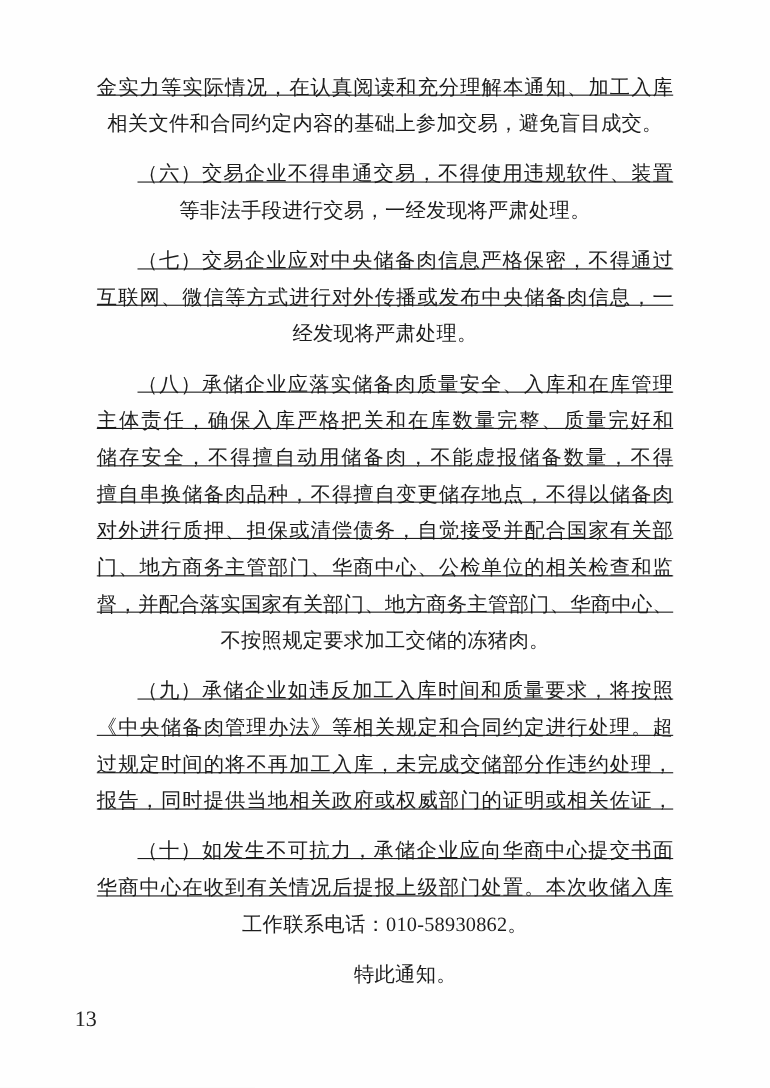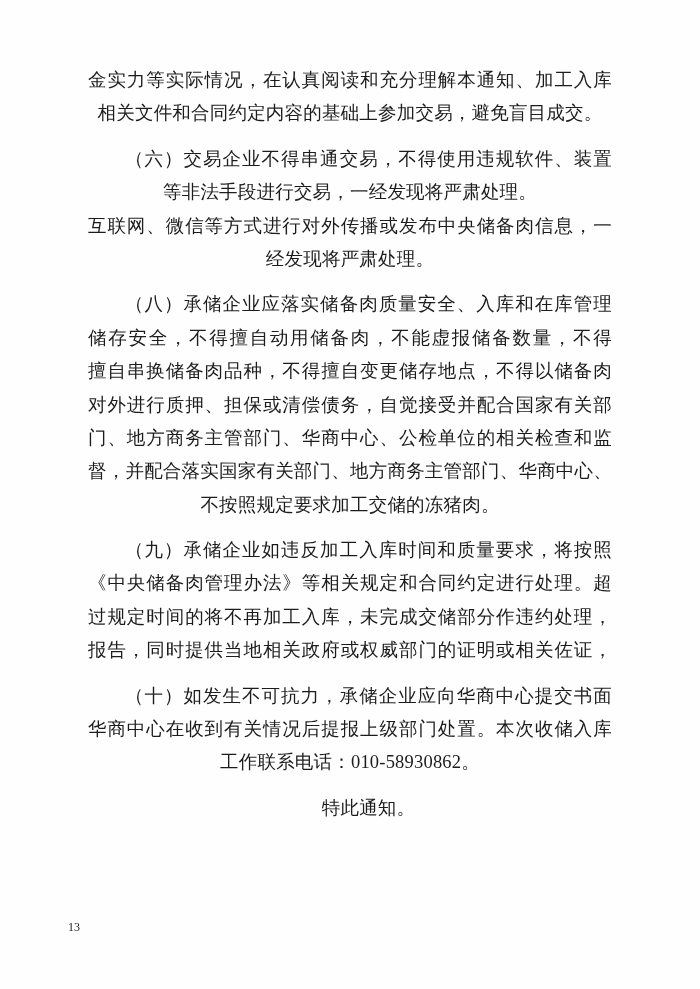--- a/index.html
+++ b/index.html
@@ -29,47 +29,50 @@
     height: 33.4px;
     white-space: normal;
     text-align: center;
     letter-spacing: 0.2px;
   }
   
   .ln.j {
     text-align: justify;
     text-align-last: justify;
     text-justify: inter-character;
+    text-decoration: underline;
   }
   
   .ln.i {
     text-indent: 37px;
     margin-top: 12px;
   }
   .pageno {
     position: absolute;
     left: 68px;
     top: 916px;
-    font-size: 12px;
+    font-size: 20px;
     line-height: 22px;
     color: #222;
   }
 </style>
 </head>
 <body>
 
 <div class="page">
   <div class="content">
     <div class="ln j">金实力等实际情况，在认真阅读和充分理解本通知、加工入库</div>
     <div class="ln">相关文件和合同约定内容的基础上参加交易，避免盲目成交。</div>
     <div class="ln j i">（六）交易企业不得串通交易，不得使用违规软件、装置</div>
     <div class="ln">等非法手段进行交易，一经发现将严肃处理。</div>
+    <div class="ln j i">（七）交易企业应对中央储备肉信息严格保密，不得通过</div>
     <div class="ln j">互联网、微信等方式进行对外传播或发布中央储备肉信息，一</div>
     <div class="ln">经发现将严肃处理。</div>
     <div class="ln j i">（八）承储企业应落实储备肉质量安全、入库和在库管理</div>
+    <div class="ln j">主体责任，确保入库严格把关和在库数量完整、质量完好和</div>
     <div class="ln j">储存安全，不得擅自动用储备肉，不能虚报储备数量，不得</div>
     <div class="ln j">擅自串换储备肉品种，不得擅自变更储存地点，不得以储备肉</div>
     <div class="ln j">对外进行质押、担保或清偿债务，自觉接受并配合国家有关部</div>
     <div class="ln j">门、地方商务主管部门、华商中心、公检单位的相关检查和监</div>
     <div class="ln j">督，并配合落实国家有关部门、地方商务主管部门、华商中心、</div>
     <div class="ln">不按照规定要求加工交储的冻猪肉。</div>
     <div class="ln j i">（九）承储企业如违反加工入库时间和质量要求，将按照</div>
     <div class="ln j">《中央储备肉管理办法》等相关规定和合同约定进行处理。超</div>
     <div class="ln j">过规定时间的将不再加工入库，未完成交储部分作违约处理，</div>
     <div class="ln j">报告，同时提供当地相关政府或权威部门的证明或相关佐证，</div>

